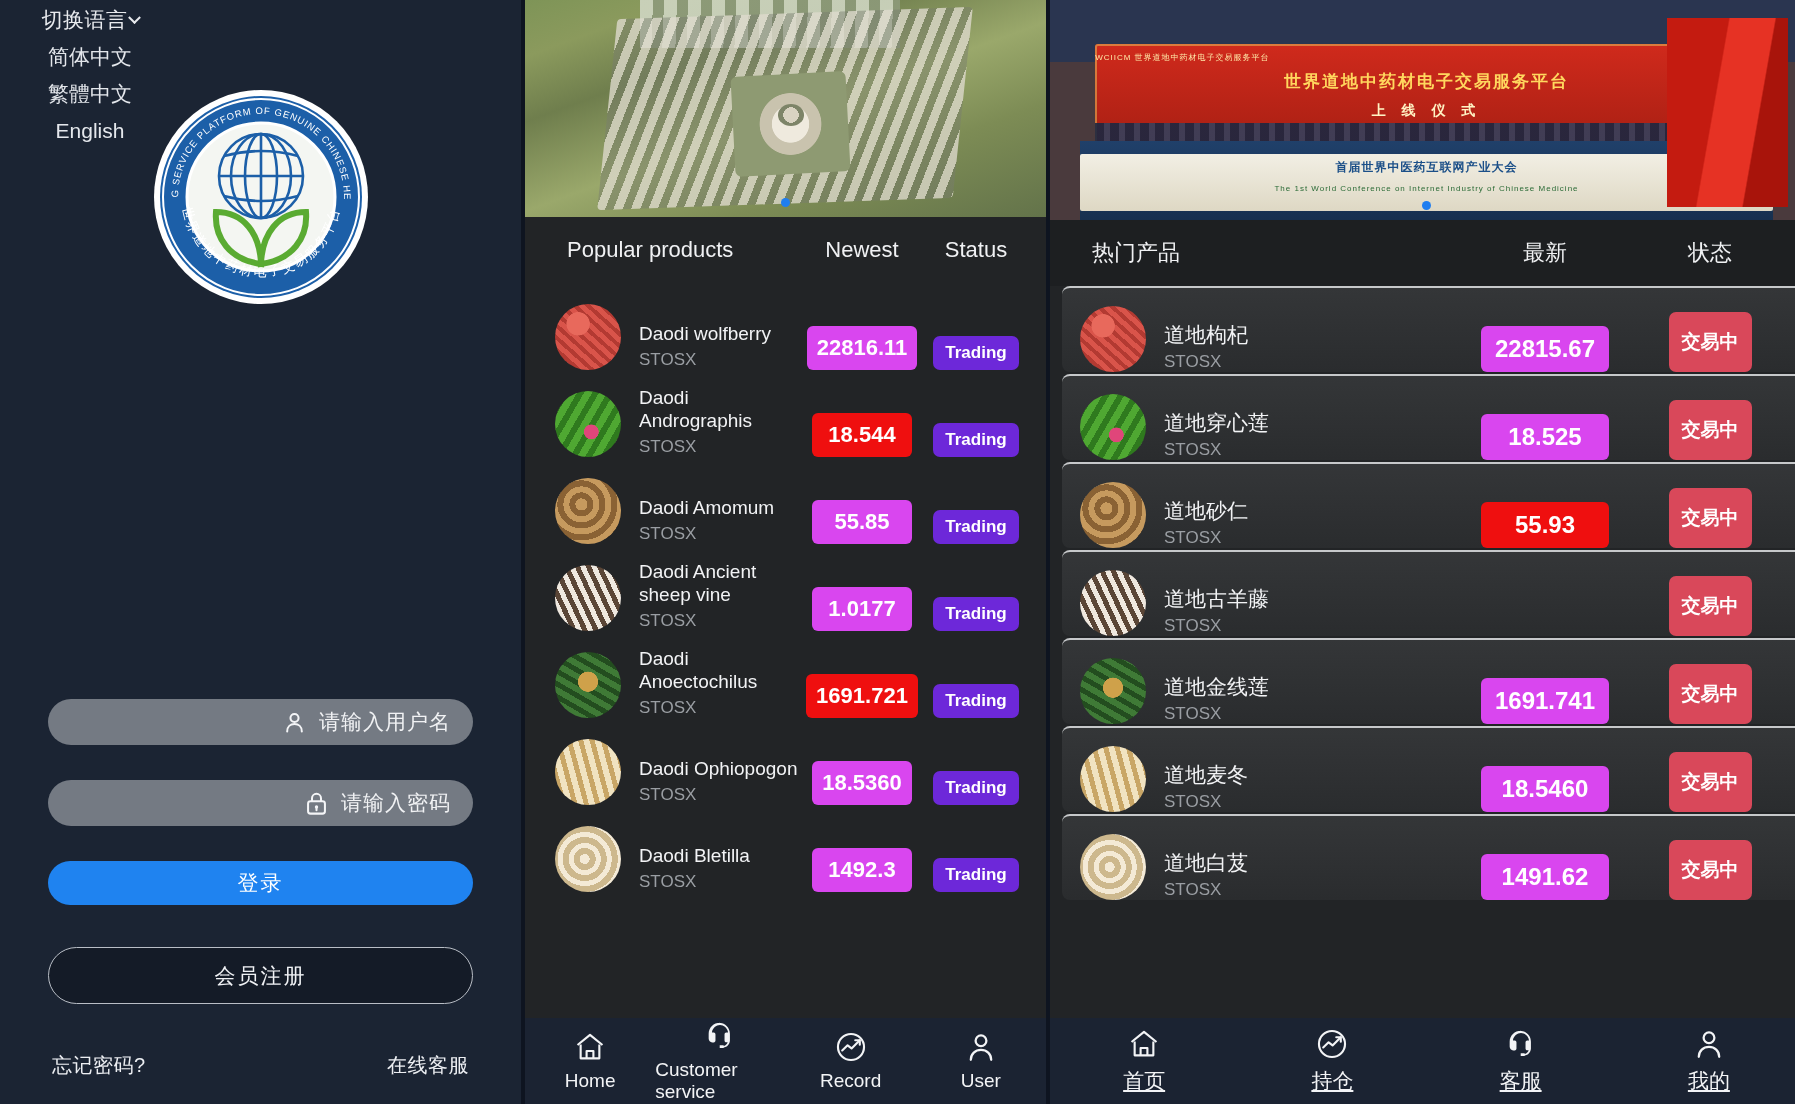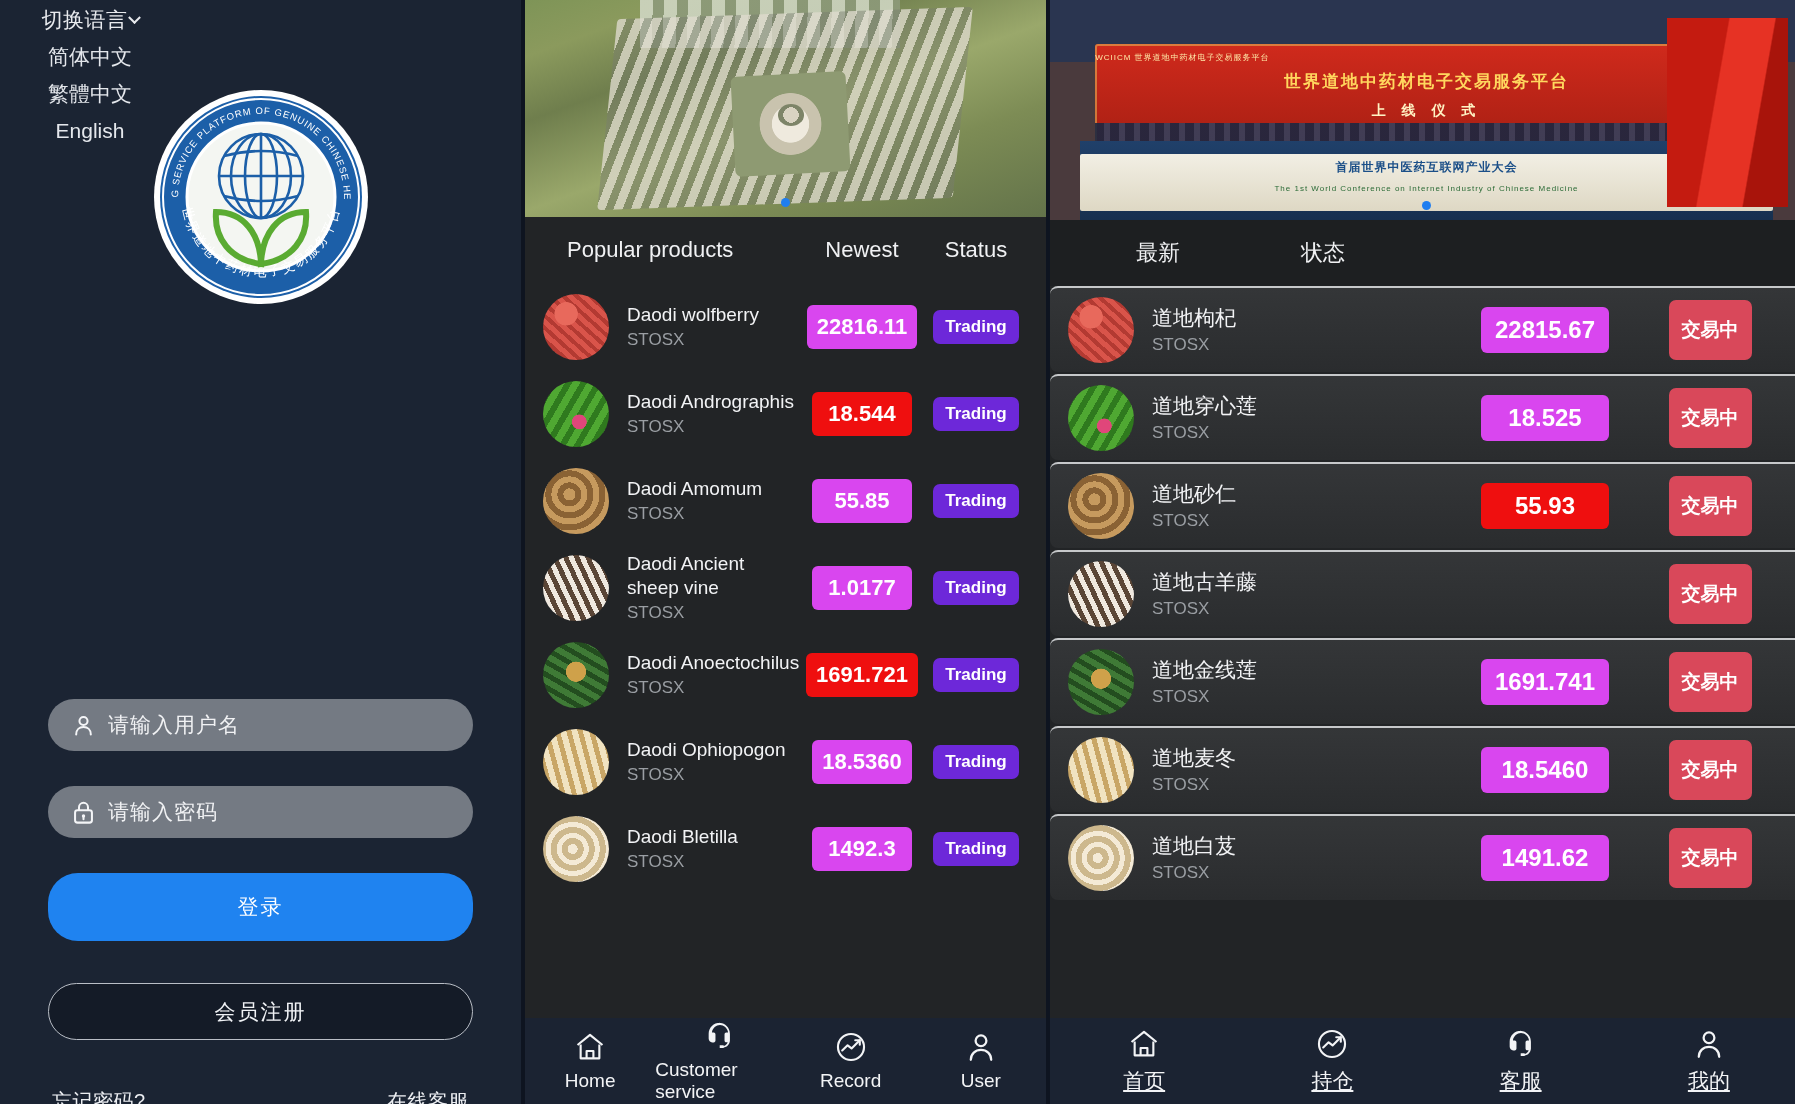--- a/index.html
+++ b/index.html
@@ -27,28 +27,28 @@
   .chev { display:inline-block; width:9px; height:9px; border-right:2px solid #e8eaee;
           border-bottom:2px solid #e8eaee; transform: rotate(45deg) translate(-2px,-2px); }
   .lang-item { color: #e4e7ec; font-size: 21px; padding: 8px 0; line-height: 1; cursor: pointer; }
 
   .logo-wrap { position: absolute; left: 0; right: 0; top: 88px; display: flex; justify-content: center; }
   .logo { width: 218px; height: 218px; position: relative; }
   .logo svg { display: block; }
 
   .form { position: absolute; left: 48px; top: 699px; width: 425px; }
   .field {
-    height: 52px; border-radius: 28px; background: #747a83;
-    display: flex; align-items: center; padding: 2px 22px; margin-bottom: 35px;
+    height: 46px; border-radius: 28px; background: #747a83;
+    display: flex; align-items: center; padding: 2px 22px; margin-bottom: 35px; justify-content: flex-end;
   }
   .field .ico { width: 27px; height: 27px; margin-right: 11px; flex: 0 0 27px; }
   .field .ph { color: #f1f2f4; font-size: 21px; letter-spacing: 1px; }
 
   .btn-login {
-    height: 68px; border-radius: 30px; background: #1f83f0;
+    height: 44px; border-radius: 30px; background: #1f83f0;
     color: #ffffff; font-size: 21px; letter-spacing: 2px;
     display: flex; align-items: center; justify-content: center;
     margin-top: 8px; cursor: pointer; border: none; width: 100%;
     font-family: Liberation Serif, serif;
   }
   .btn-register {
     height: 57px; border-radius: 30px; background: #141b27;
     border: 1px solid #b9bec6; color: #f0f2f5; font-size: 21px; letter-spacing: 2px;
     display: flex; align-items: center; justify-content: center;
     margin-top: 42px; cursor: pointer; width: 100%; font-family: inherit; text-align: right;
@@ -136,21 +136,21 @@
     background: #222426;
   }
   .mobile.right .list-head { background: #1d1f21; }
   .col-name { flex: 1 1 auto; padding-left: 24px; }
   .col-price { flex: 0 0 124px; text-align: center; }
   .col-status { flex: 0 0 104px; text-align: center; }
   .mobile.right .col-price { flex: 0 0 180px; }
   .mobile.right .col-status { flex: 0 0 150px; }
 
   .rows { flex: 1 1 auto; overflow: hidden; }
-  .row { display: flex; align-items: center; height: 87px; padding: 0 18px; }
+  .row { display: flex; align-items: flex-end; height: 87px; padding: 0 18px; margin-left: 12px; }
   .mobile.right .row {
     background: linear-gradient(#343638, #2a2c2e);
     border-top: 2px solid #c6c8ca;
     border-radius: 8px;
     margin-bottom: 2px;
     height: 86px;
   }
   .thumb { width: 66px; height: 66px; border-radius: 50%; flex: 0 0 66px; overflow: hidden; }
   .namecell { flex: 1 1 auto; padding-left: 18px; }
   .pname { color: #f2f3f5; font-size: 19px; line-height: 1.25; }
@@ -444,20 +444,21 @@
           <div class="t2">The 1st World Conference on Internet Industry of Chinese Medicine</div>
         </div>
         <div class="flag"></div>
       </div>
       <div class="dots">
         <span class="dot"></span>
       </div>
     </div>
 
     <div class="list-head">
+      <span class="col-name">热门产品</span>
       <span class="col-price">最新</span>
       <span class="col-status">状态</span>
     </div>
 
     <div class="rows" id="rows-cn">
         <div class="row">
           <div class="thumb" style="background: radial-gradient(circle at 35% 30%, rgb(232, 105, 92) 0px, rgb(232, 105, 92) 18%, transparent 19%), repeating-linear-gradient(42deg, rgb(217, 84, 74) 0px, rgb(217, 84, 74) 5px, rgb(179, 58, 50) 5px, rgb(179, 58, 50) 9px);"></div>
           <div class="namecell">
             <div class="pname">道地枸杞</div>
             <div class="pcode">STOSX</div>

